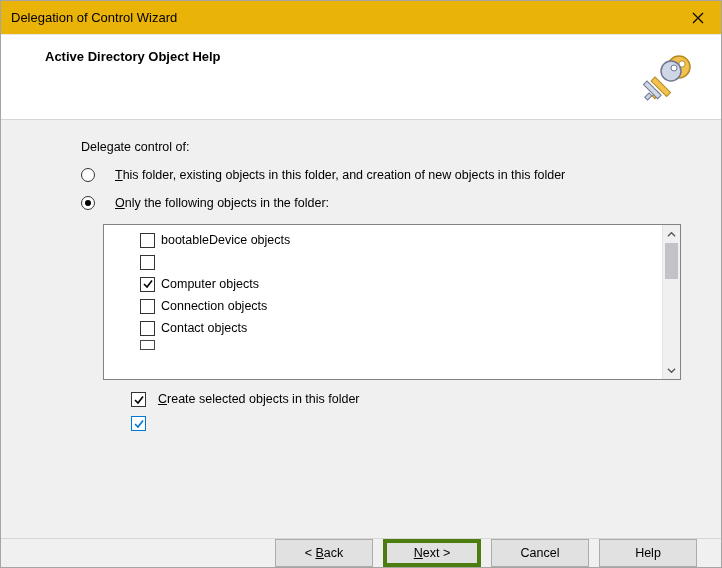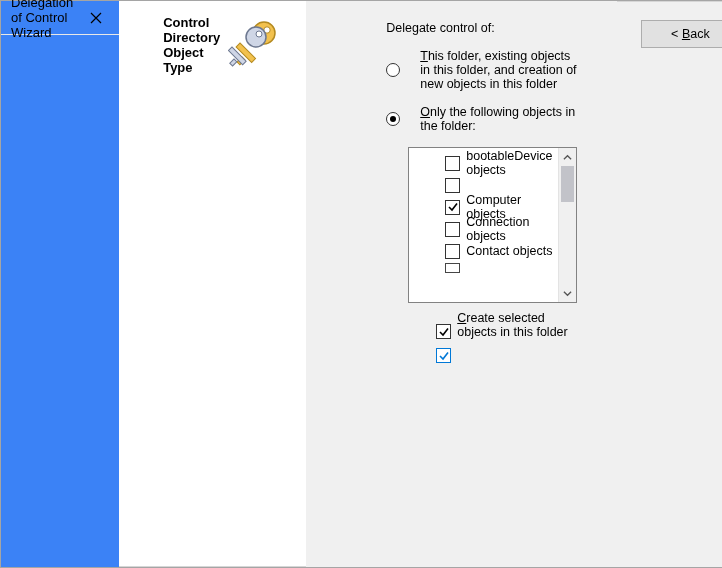--- a/index.html
+++ b/index.html
@@ -9,22 +9,22 @@
     font-size: 12.5px;
     color: #000;
     background: #fff;
     width: 722px;
     height: 568px;
     overflow: hidden;
   }
   .window {
     width: 722px; height: 568px;
     border: 1px solid #a5a5a5;
-    background: #3b82f6;
-    display: flex; 
+    background: #eab308;
+    display: flex; flex-direction: column;
   }
   
   .titlebar {
     height: 34px;
     display: flex;
     align-items: center;
     padding: 0 0 0 10px;
     border-bottom: 1px solid #e8e8e8;
   }
   .titlebar .title { flex: 1; font-size: 13px; }
@@ -115,34 +115,34 @@
   .sb-track { flex:1; position:relative; }
   .sb-thumb {
     position:absolute; left:2px; right:2px;
     top:0; height:36px;
     background:#c2c3c9;
   }
   .post-options {
     margin: 12px 0 0 22px;
   }
   .post-options .check-row {
-    display:flex; align-items:flex-end; gap:6px;
+    display:flex; align-items:flex-start; gap:12px;
     height: 24px;
     padding-left: 28px;
   }
   .focus-rect {
     outline: 1px dotted #000;
     outline-offset: 0;
     padding: 0 1px;
   }
   
   .button-bar {
     border-top:1px solid #d6d6d6;
     background:#f0f0f0;
-    padding: 18px 24px;
+    padding: 0 24px;
     display:flex;
     justify-content:flex-end;
     gap:10px;
   }
   .btn {
     min-width: 98px;
     height: 28px;
     background:#e1e1e1;
     border:1px solid #adadad;
     font: inherit;
@@ -163,21 +163,21 @@
     <span class="title">Delegation of Control Wizard</span>
     <div class="close-btn">
       <svg viewBox="0 0 12 12">
           <path d="M1 1 L11 11 M11 1 L1 11" stroke="#000" stroke-width="1.2" fill="none"></path>
         </svg>
     </div>
   </div>
 
   <div class="header-strip">
     <div class="header-text">
-      <div class="heading">Control Directory Object Type</div>
+      <div class="heading">Active Directory Object Help</div>
     </div>
     <div class="header-icon">
       <svg viewBox="0 0 56 56">
         <g transform="translate(6,4)">
           <circle cx="30" cy="14" r="11" fill="#f2c14e" stroke="#b48a20" stroke-width="1.5"></circle>
           <circle cx="33" cy="11" r="3.2" fill="#fff" stroke="#b48a20"></circle>
           <rect x="6" y="24" width="22" height="5.5" transform="rotate(45 6 24)" fill="#f2c14e" stroke="#b48a20"></rect>
           <rect x="8" y="38" width="4" height="7" transform="rotate(45 8 38)" fill="#f2c14e" stroke="#b48a20"></rect>
         </g>
         <g transform="translate(0,10)">

